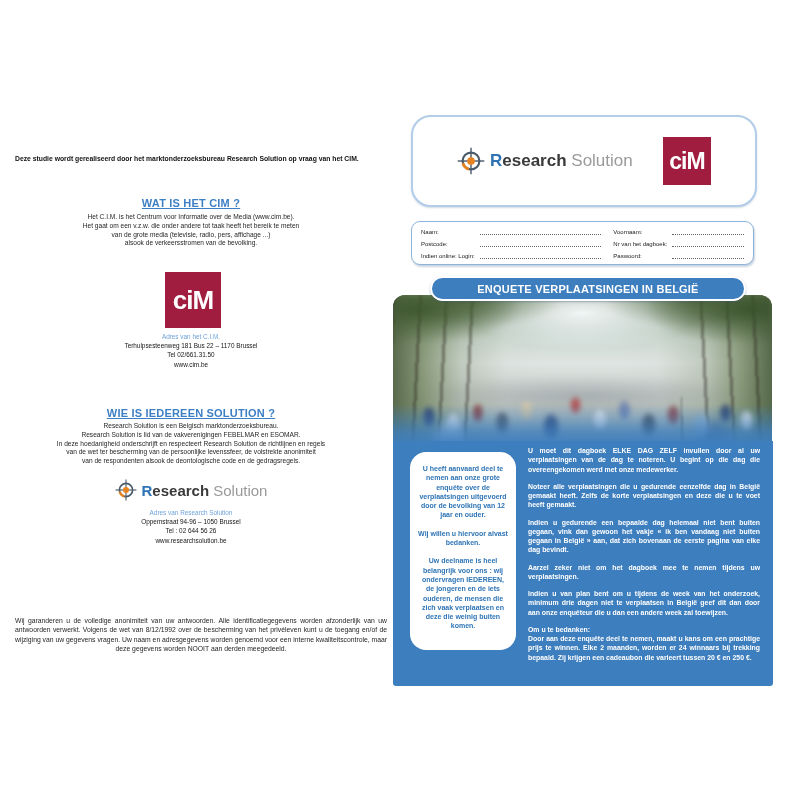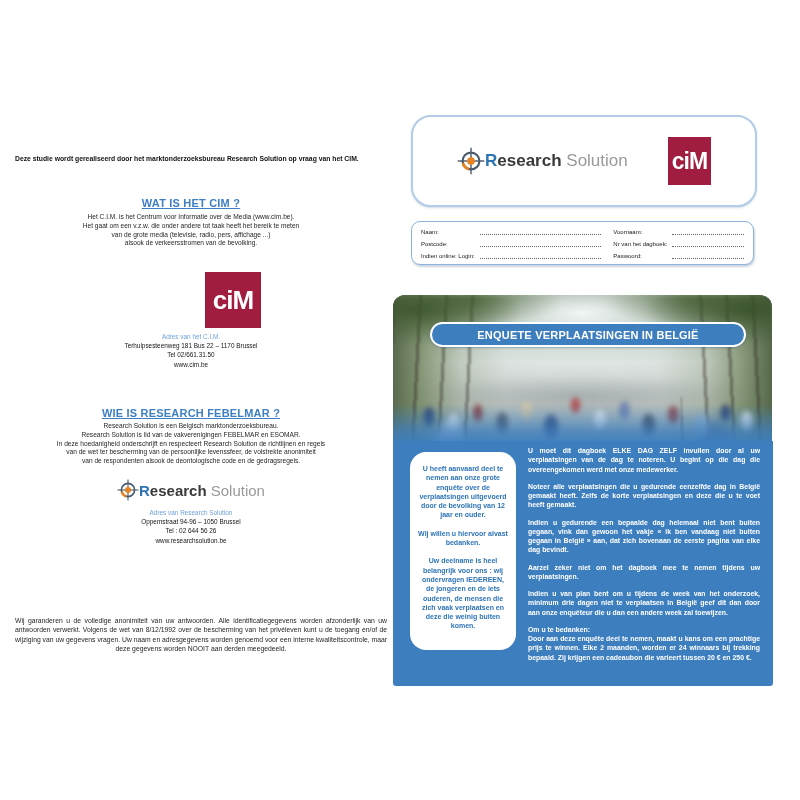--- a/index.html
+++ b/index.html
@@ -10,43 +10,43 @@
   .intro-line{left:15px;top:155px;width:378px;font-size:6.8px;font-weight:700;color:#111;}
   .lcol{left:15px;width:352px;text-align:center;}
   .h-blue{font-size:11px;font-weight:700;color:#3d7fc4;text-decoration:underline;letter-spacing:.2px;}
   .body-c{font-size:6.6px;line-height:1.33;color:#1f1f1f;white-space:pre-line;}
   .addr-title{font-size:6.4px;color:#6fa3d8;}
   .addr-lines{font-size:6.4px;line-height:1.45;color:#161616;}
   .footer-just{left:15px;top:616px;width:372px;font-size:6.8px;line-height:1.38;color:#1f1f1f;
                text-align:justify;text-align-last:center;}
   
   .cim-badge{background:#a01d3f;color:#ffffff;display:flex;align-items:center;justify-content:center;
-             font-weight:700;letter-spacing:-1px;margin-left:40px;}
+             font-weight:700;letter-spacing:-1px;}
   .cim-badge .ci{text-transform:lowercase;}
   
-  .rs-row{display:flex;align-items:center;justify-content:center;}
+  .rs-row{display:flex;align-items:center;justify-content:center;gap:5px;}
   .rs-name{font-weight:700;white-space:nowrap;}
   .rs-r{color:#2e74b5;}
   .rs-rest{color:#3a3a3a;}
   .rs-sol{color:#9a9a9a;font-weight:400;}
   
   .hdr-box{left:411px;top:115px;width:346px;height:92px;background:#fff;border:2px solid #b3cde8;
            border-radius:20px;box-shadow:0 1px 2px rgba(120,150,180,.35);
            display:flex;align-items:center;justify-content:space-between;
            padding:0 44px;box-sizing:border-box;}
   .form-box{left:411px;top:221px;width:343px;height:44px;background:#fff;border:1px solid #8fb4dc;
             border-radius:9px;box-shadow:1px 2px 2px rgba(100,130,170,.35);
             display:grid;grid-template-columns:1.38fr 1fr;column-gap:12px;row-gap:1px;
             padding:5px 9px;box-sizing:border-box;align-content:space-between;}
   .frow{display:flex;align-items:flex-end;font-size:6px;color:#222;}
   .flabel{white-space:nowrap;min-width:59px;}
   .fdots{flex:1;border-bottom:1px dotted #666;height:7px;}
   .banner{left:430px;top:276px;width:312px;height:21px;background:#3d7ebe;border:2px solid #ffffff;
           border-radius:13px;box-shadow:0 1px 2px rgba(60,90,130,.4);display:flex;align-items:center;
-          justify-content:center;color:#ffffff;font-weight:700;font-size:11px;letter-spacing:.2px;z-index:3;margin-top:46px;}
+          justify-content:center;color:#ffffff;font-weight:700;font-size:11px;letter-spacing:.2px;z-index:3;}
   
   .photo{left:393px;top:295px;width:379px;height:150px;border-radius:12px 12px 0 0;overflow:hidden;z-index:1;}
   .ph-base{position:absolute;inset:0;background:
       radial-gradient(30% 25% at 50% 12%, rgba(246,249,251,.95), rgba(230,238,242,.55) 60%, transparent),
       linear-gradient(90deg,#5a6b4d 0%,rgba(110,130,90,.75) 8%,rgba(150,165,140,.4) 18%,rgba(200,210,205,.12) 30%,transparent 40%,transparent 60%,rgba(200,210,205,.12) 70%,rgba(150,165,140,.4) 82%,rgba(110,130,90,.75) 92%,#55684a 100%),
       linear-gradient(180deg,#7e9070 0%,#a8b8a2 15%,#ccd8d0 30%,#dfe5e2 45%,#cfd5d1 60%,#bac1bc 78%,#a9b1ab 100%);}
   .ph-trunks-l{position:absolute;left:0;top:0;width:24%;height:100%;opacity:.8;filter:blur(1px);
       background:repeating-linear-gradient(93deg, rgba(45,38,30,.55) 0 3px, transparent 3px 26px);}
   .ph-trunks-r{position:absolute;right:0;top:0;width:24%;height:100%;opacity:.8;filter:blur(1px);
       background:repeating-linear-gradient(87deg, rgba(45,38,30,.55) 0 3px, transparent 3px 26px);}
@@ -105,21 +105,21 @@
     <span class="ci">ci</span>
       <span>M</span>
   </div>
   <div class="abs lcol addr-title" style="top:333px">Adres van het C.I.M.</div>
   <div class="abs lcol addr-lines" style="top:341px">
     <div>Terhulpsesteenweg 181 Bus 22 – 1170 Brussel</div>
     <div>Tel  02/661.31.50</div>
     <div>www.cim.be</div>
   </div>
 
-  <div class="abs lcol h-blue" style="top:407px">WIE IS RESEARCH FEBELMAR ?</div>
+  <div class="abs lcol h-blue" style="top:407px">WIE IS IEDEREEN SOLUTION ?</div>
   <div class="abs lcol body-c" style="top:422px">Research Solution is een Belgisch marktonderzoeksbureau.
 Research Solution is lid van de vakverenigingen  FEBELMAR en ESOMAR.
 In deze hoedanigheid onderschrijft en respecteert Research Solution de richtlijnen en regels
 van de wet ter bescherming van de persoonlijke levenssfeer, de volstrekte anonimiteit
 van de respondenten alsook de deontologische code en de gedragsregels.</div>
 
   <div class="abs lcol rs-row" style="top:479px">
     <svg width="22" height="22" viewBox="0 0 40 40">
       <line x1="20" y1="1" x2="20" y2="39" stroke="#4a5a6a" stroke-width="2"></line>
       <line x1="1" y1="20" x2="39" y2="20" stroke="#4a5a6a" stroke-width="2"></line>

